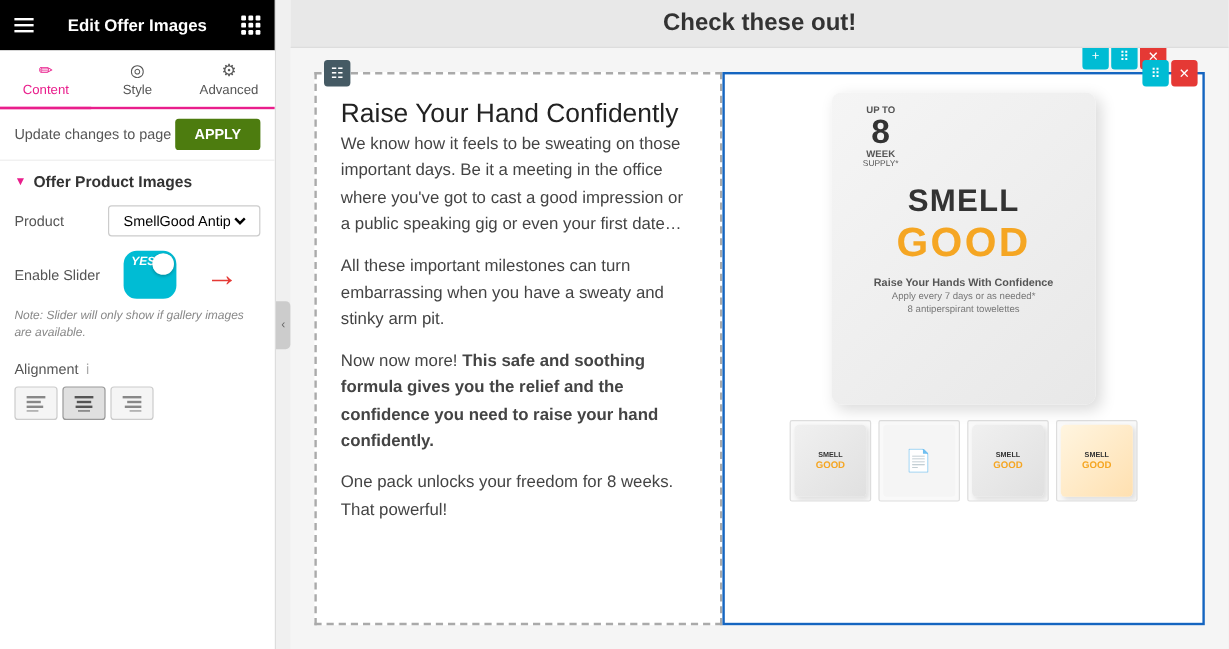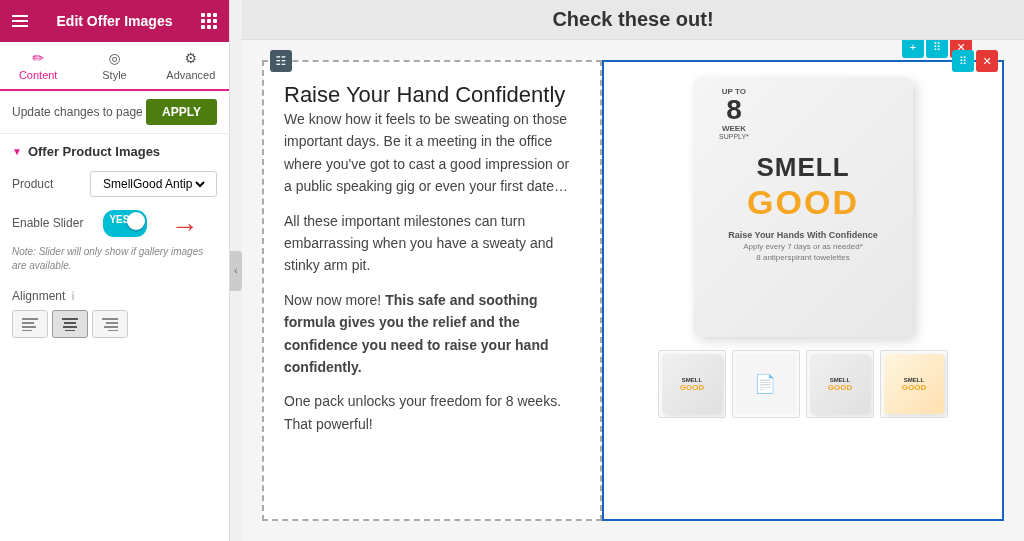--- a/index.html
+++ b/index.html
@@ -11,21 +11,21 @@
       min-width: 230px;
       background: #fff;
       display: flex;
       flex-direction: column;
       border-right: 1px solid #ddd;
       height: 541px;
       overflow: hidden;
     }
 
     .panel-header {
-      background: #be185d;
+      background: #000000;
       color: #fff;
       display: flex;
       align-items: center;
       justify-content: space-between;
       padding: 0 12px;
       height: 42px;
     }
     .panel-header-title {
       font-size: 14px;
       font-weight: 600;
@@ -118,22 +118,23 @@
     .toggle-row {
       display: flex;
       align-items: center;
       padding: 6px 12px;
       gap: 20px;
     }
     .toggle-label { font-size: 12px; color: #555; min-width: 70px; }
     .toggle-switch {
       position: relative;
       width: 44px;
-      height: 27px;
-      cursor: pointer;
+      height: 40px;
+      cursor: pointer;
+      font-style: italic;
     }
     .toggle-track {
       position: absolute;
       inset: 0;
       background: #00bcd4;
       border-radius: 11px;
       transition: background 0.2s;
     }
     .toggle-thumb {
       position: absolute;

